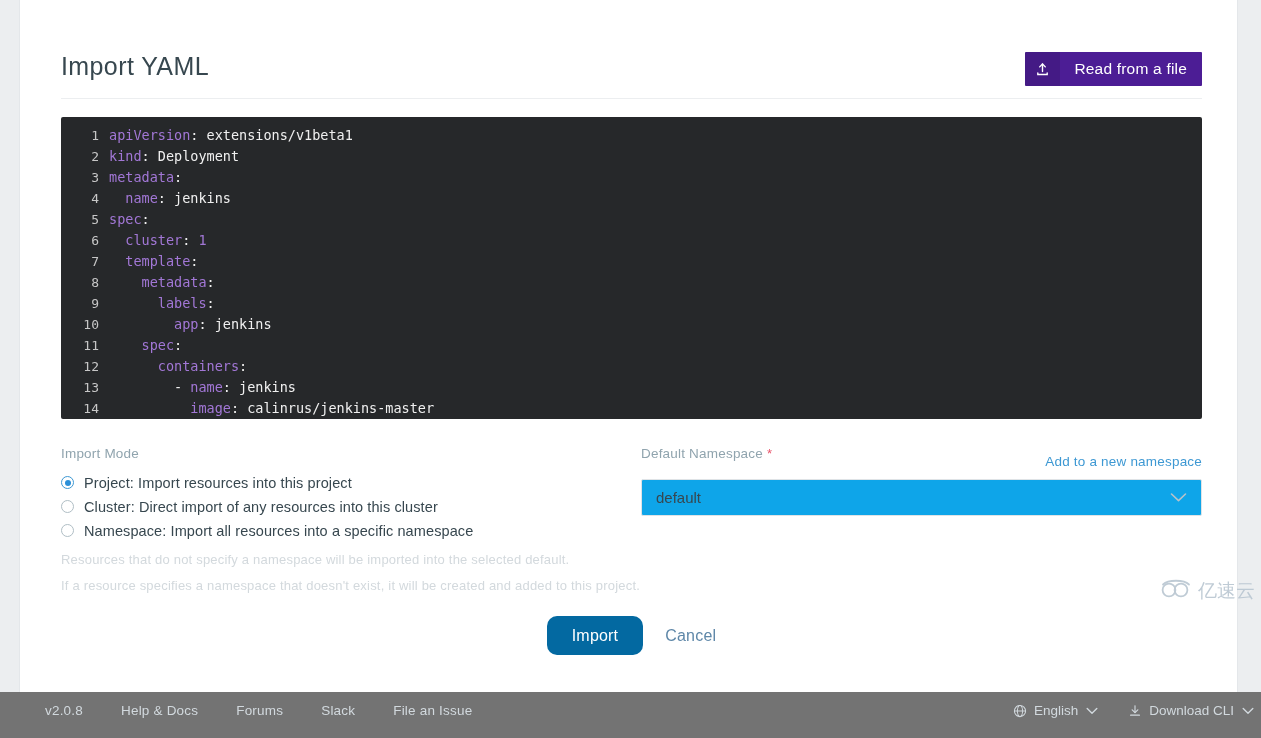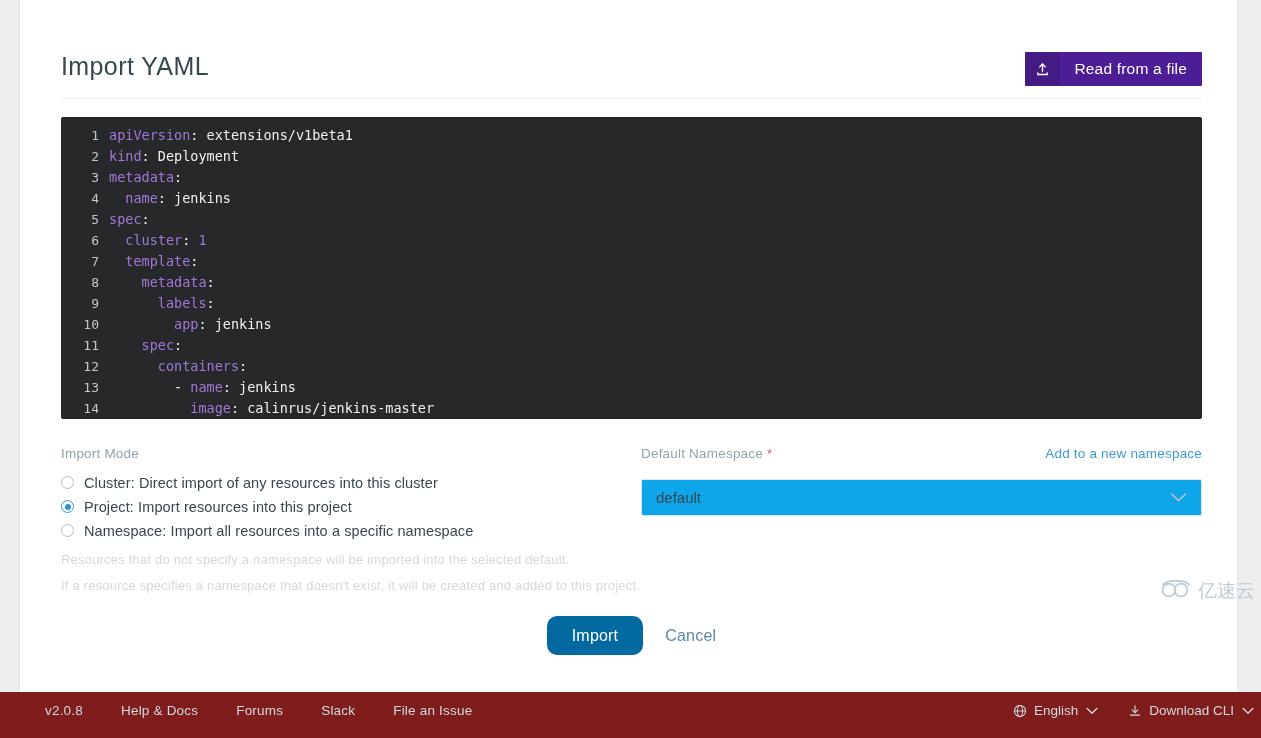--- a/index.html
+++ b/index.html
@@ -170,21 +170,21 @@
   }
 
   .ns-header {
     position: relative;
     height: 22px;
   }
   .ns-header .field-label { position: absolute; left: 0; top: 0; margin: 0; }
   .new-ns-link {
     position: absolute;
     right: 0;
-    top: 0;
+    top: 8px;
     font-size: 13.5px;
     color: #3d98d3;
     cursor: pointer;
     letter-spacing: .2px;
     white-space: nowrap;
   }
   .select-box {
     margin-top: 11px;
     position: relative;
     width: 561px;
@@ -251,21 +251,21 @@
     letter-spacing: .2px;
   }
 
   
   .footer {
     position: absolute;
     left: 0;
     top: 692px;
     width: 1261px;
     height: 46px;
-    background: #7f1d1d;
+    background: #737373;
   }
   .footer-inner {
     position: relative;
     margin: 0 auto;
     width: 1219px;
     left: 19px;
     height: 46px;
   }
   .footer-left {
     position: absolute;
@@ -359,26 +359,26 @@
           <div class="code-line"><span class="ln">13</span><span class="ctext"><span>        - </span><span class="k">name</span><span class="p">:</span><span class="ctext"> jenkins</span></span></div>
           <div class="code-line"><span class="ln">14</span><span class="ctext"><span>          </span><span class="k">image</span><span class="p">:</span><span class="ctext"> calinrus/jenkins-master</span></span></div>
         </div>
 
       <div class="form-area">
 
         <div class="col-left">
           <span class="field-label">Import Mode</span>
           <div id="radio-list">
               <div class="radio-row">
+                <span class="radio checked"></span>
+                <span class="radio-label">Project: Import resources into this project</span>
+              </div>
+              <div class="radio-row">
                 <span class="radio"></span>
                 <span class="radio-label">Cluster: Direct import of any resources into this cluster</span>
-              </div>
-              <div class="radio-row">
-                <span class="radio checked"></span>
-                <span class="radio-label">Project: Import resources into this project</span>
               </div>
               <div class="radio-row">
                 <span class="radio"></span>
                 <span class="radio-label">Namespace: Import all resources into a specific namespace</span>
               </div>
             </div>
         </div>
 
         <div class="col-right">
           <div class="ns-header">

